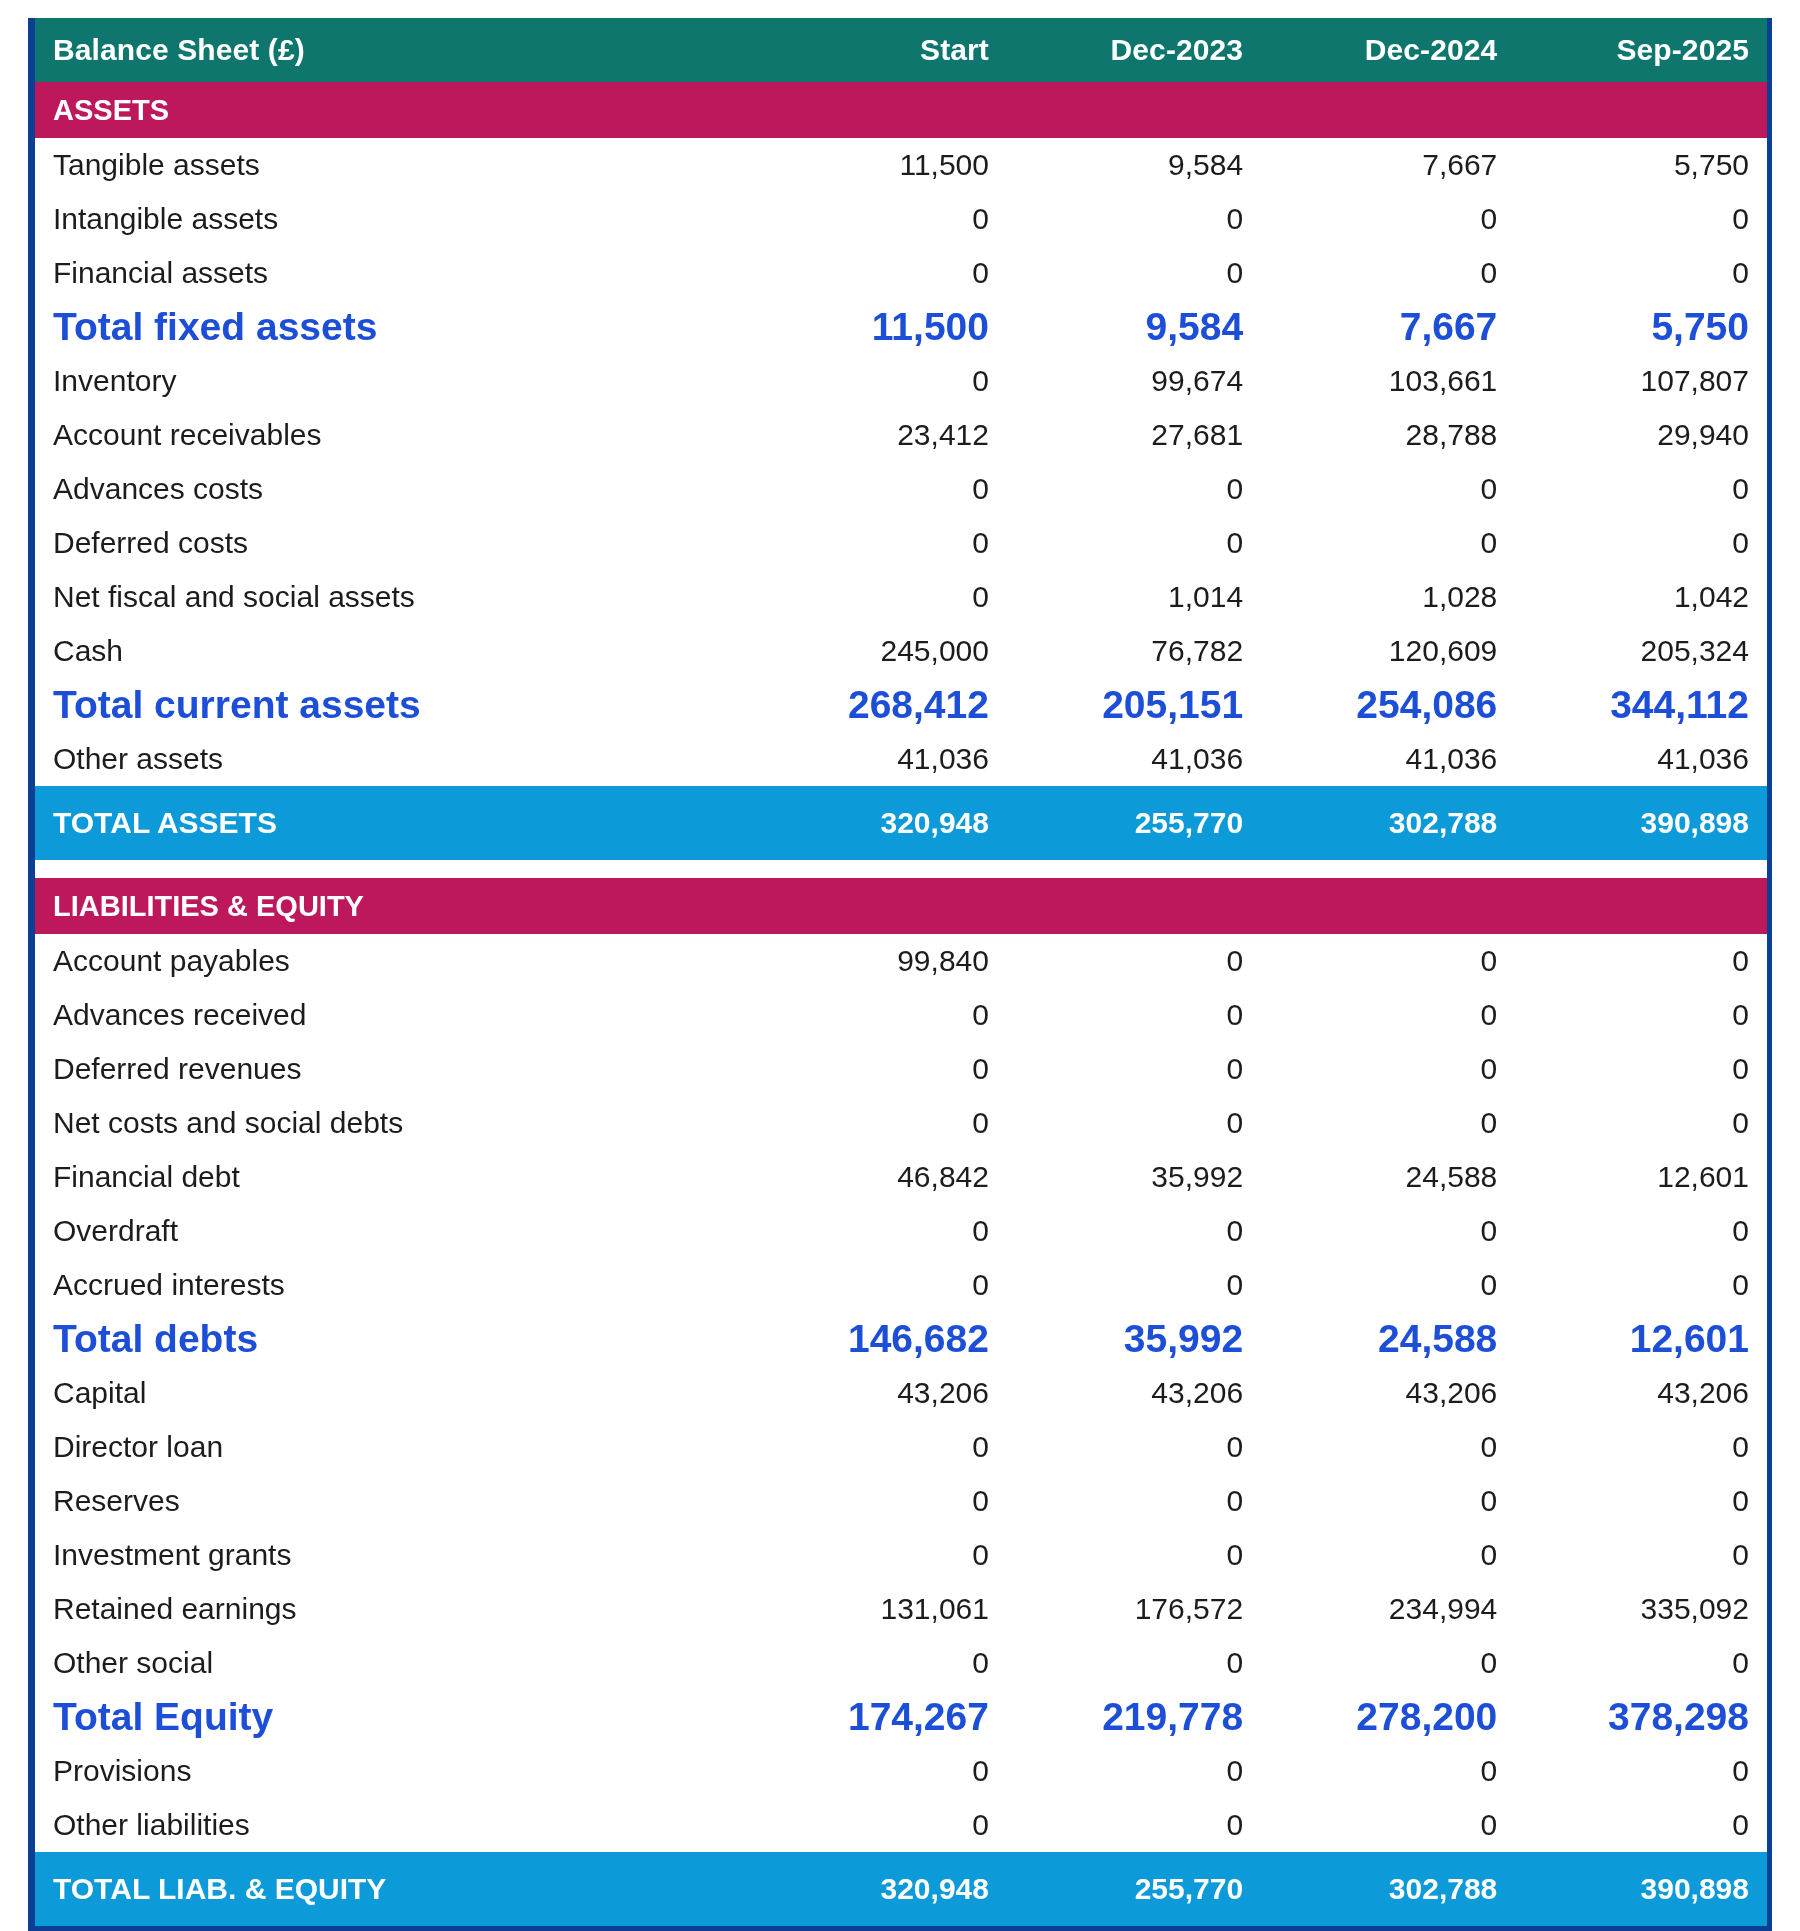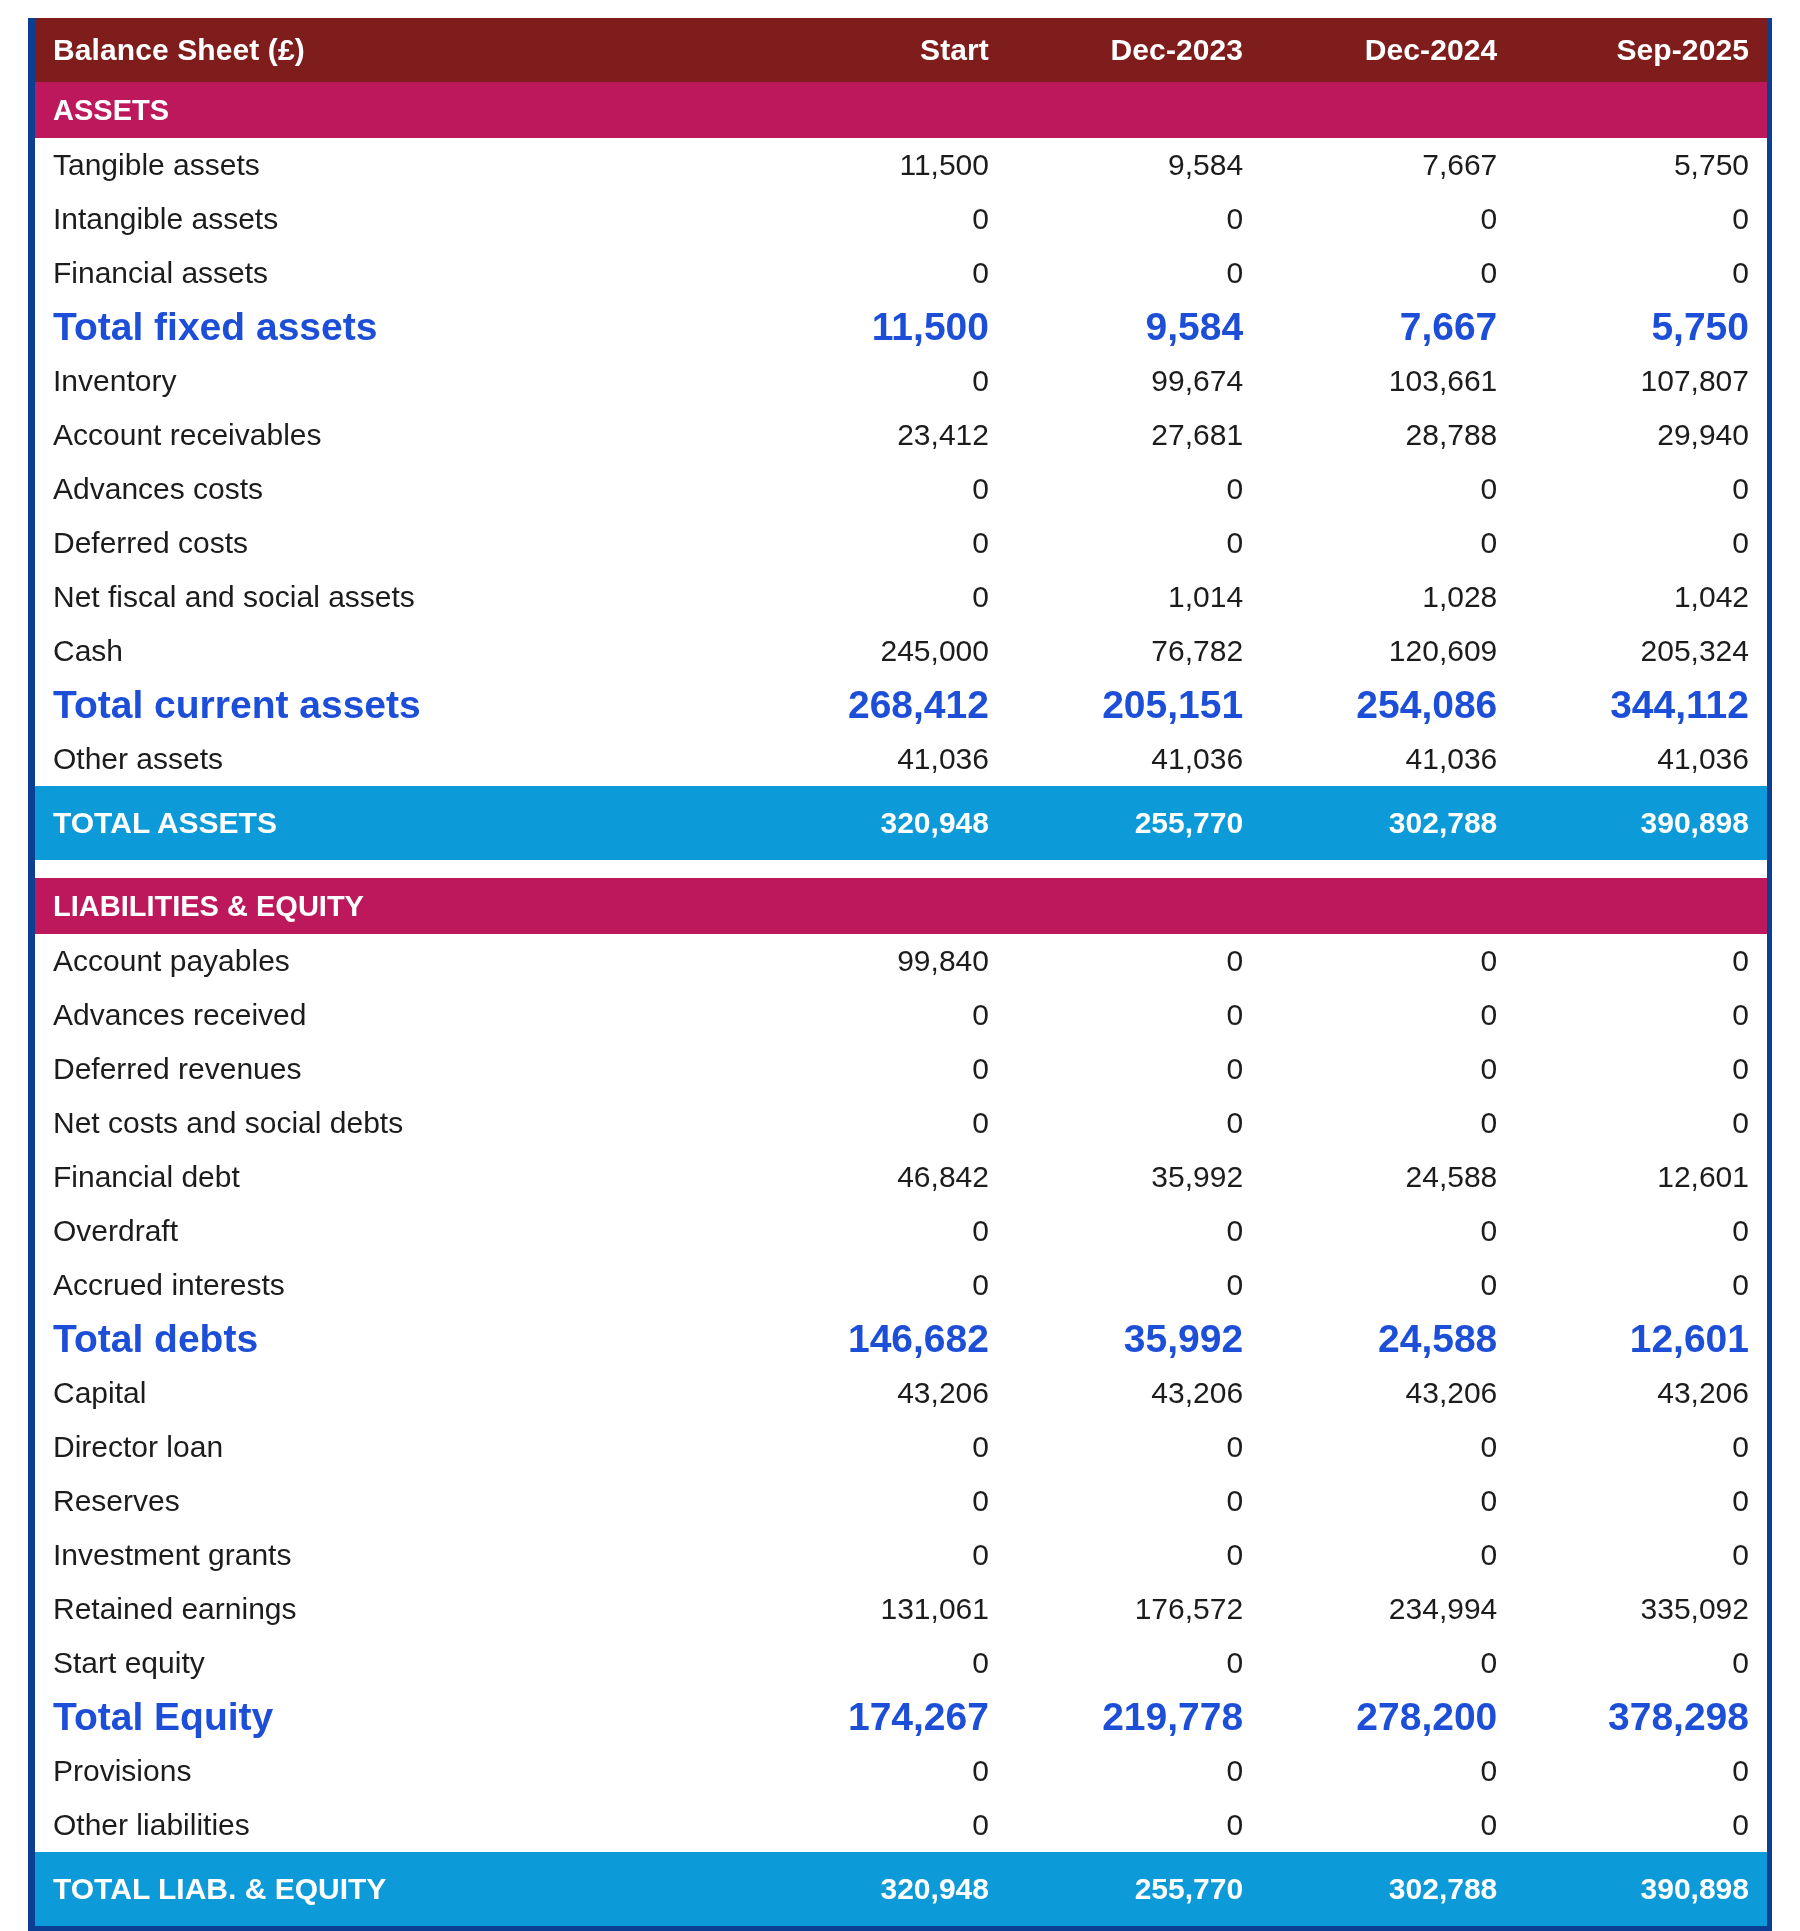--- a/index.html
+++ b/index.html
@@ -29,21 +29,21 @@
     table-layout: fixed;
     border-left: 7px solid #0b3f93;
     border-right: 5px solid #0b3f93;
   }
 
   col.c-label { width: 41.5%; }
   col.c-val   { width: 14.625%; }
 
   
   tr.header-row > * {
-    background: #7f1d1d;
+    background: #0f766e;
     color: #ffffff;
     font-weight: bold;
     font-size: 30px;
     height: 64px;
     padding: 0 18px;
     white-space: nowrap;
     letter-spacing: 0.1px;
   }
   tr.header-row th.lbl { text-align: left; }
   tr.header-row th.val { text-align: right; }
@@ -317,21 +317,21 @@
           <td class="val">0</td>
         </tr>
         <tr class="data-row">
           <td class="lbl">Retained earnings</td>
           <td class="val">131,061</td>
           <td class="val">176,572</td>
           <td class="val">234,994</td>
           <td class="val">335,092</td>
         </tr>
         <tr class="data-row">
-          <td class="lbl">Start equity</td>
+          <td class="lbl">Other social</td>
           <td class="val">0</td>
           <td class="val">0</td>
           <td class="val">0</td>
           <td class="val">0</td>
         </tr>
         <tr class="total-row">
           <td class="lbl">Total Equity</td>
           <td class="val">174,267</td>
           <td class="val">219,778</td>
           <td class="val">278,200</td>

